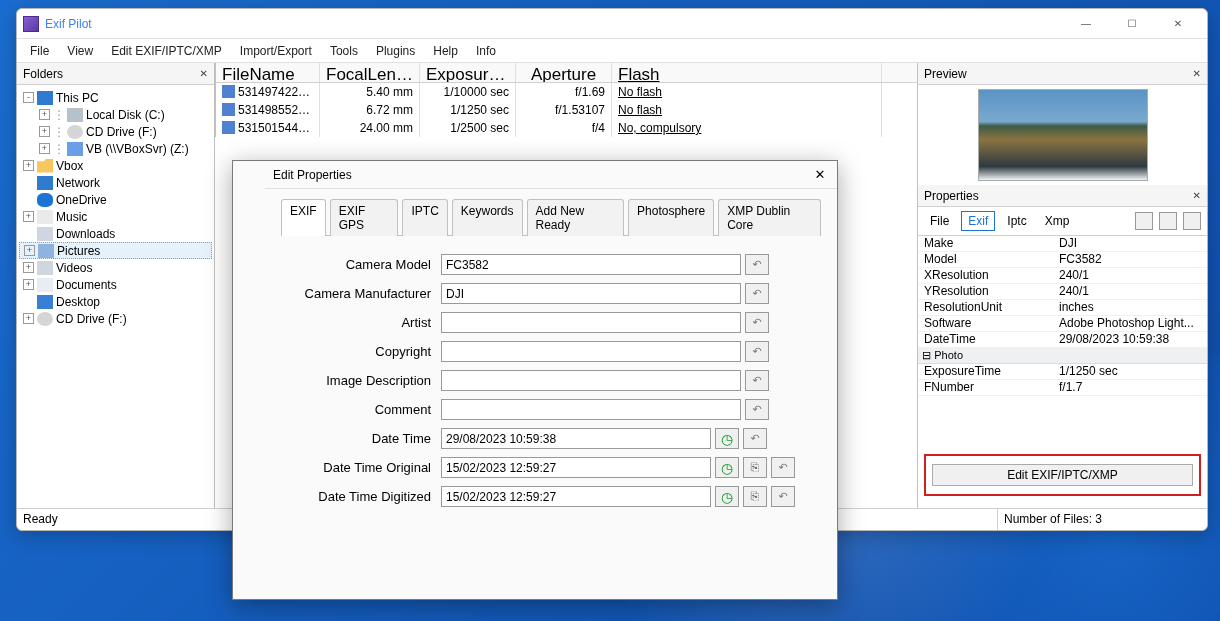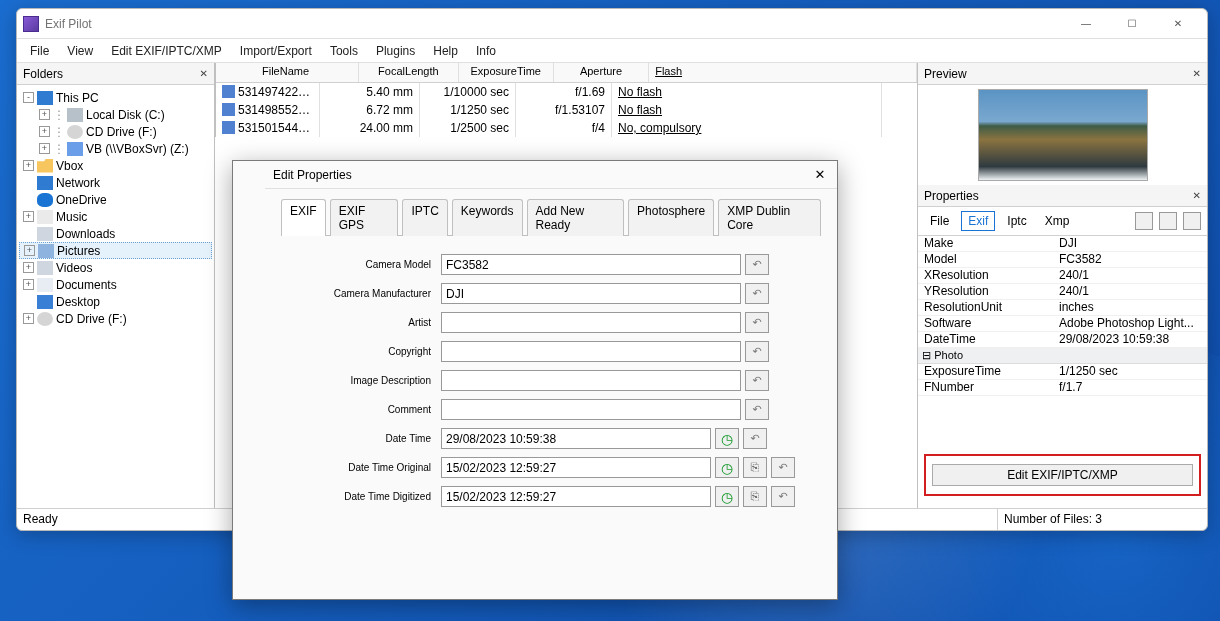--- a/index.html
+++ b/index.html
@@ -29,21 +29,21 @@
   align-items: center;
   padding: 0 6px;
   border-bottom: 1px solid #e0e0e0;
 }
 .app-icon {
   width: 16px; height: 16px;
   background: linear-gradient(135deg, #8a5bd8, #5a3ba0);
   border: 1px solid #4a2b90;
   margin-right: 6px;
 }
-.title-text { flex: 0 0 auto; font-size: 12px; color: #737373; }
+.title-text { flex: 0 0 auto; font-size: 12px; color: #3b82f6; }
 .title-gap { flex: 1; }
 .winbtn {
   width: 46px; height: 28px;
   display: flex; align-items: center; justify-content: center;
   color: #555; font-size: 10px;
 }
 .menubar {
   height: 24px;
   display: flex;
   align-items: center;
@@ -129,22 +129,21 @@
   overflow: hidden;
 }
 .filetable {
   border-left: 1px solid #c0c0c0;
 }
 .ft-head {
   display: flex;
   height: 20px;
   background: #f9f9f9;
   border-bottom: 1px solid #d0d0d0;
-  font-size: 11px;
-  padding-left: 40px;
+  font-size: 17px;
 }
 .ft-head div, .ft-row div {
   border-right: 1px solid #e0e0e0;
   padding: 2px 6px;
   overflow: hidden;
   text-overflow: ellipsis;
   white-space: nowrap;
 }
 .col-file { width: 104px; }
 .col-fl { width: 100px; text-align: right; }
@@ -301,21 +300,21 @@
 }
 .form-row {
   display: flex;
   align-items: center;
   height: 29px;
 }
 .form-label {
   width: 160px;
   text-align: right;
   padding-right: 10px;
-  font-size: 10px;
+  font-size: 13px;
 }
 .form-input {
   width: 300px;
   height: 21px;
   border: 1px solid #999;
   padding: 1px 4px;
   font-size: 12px;
   font-family: inherit;
 }
 .form-input.dt { width: 270px; }

